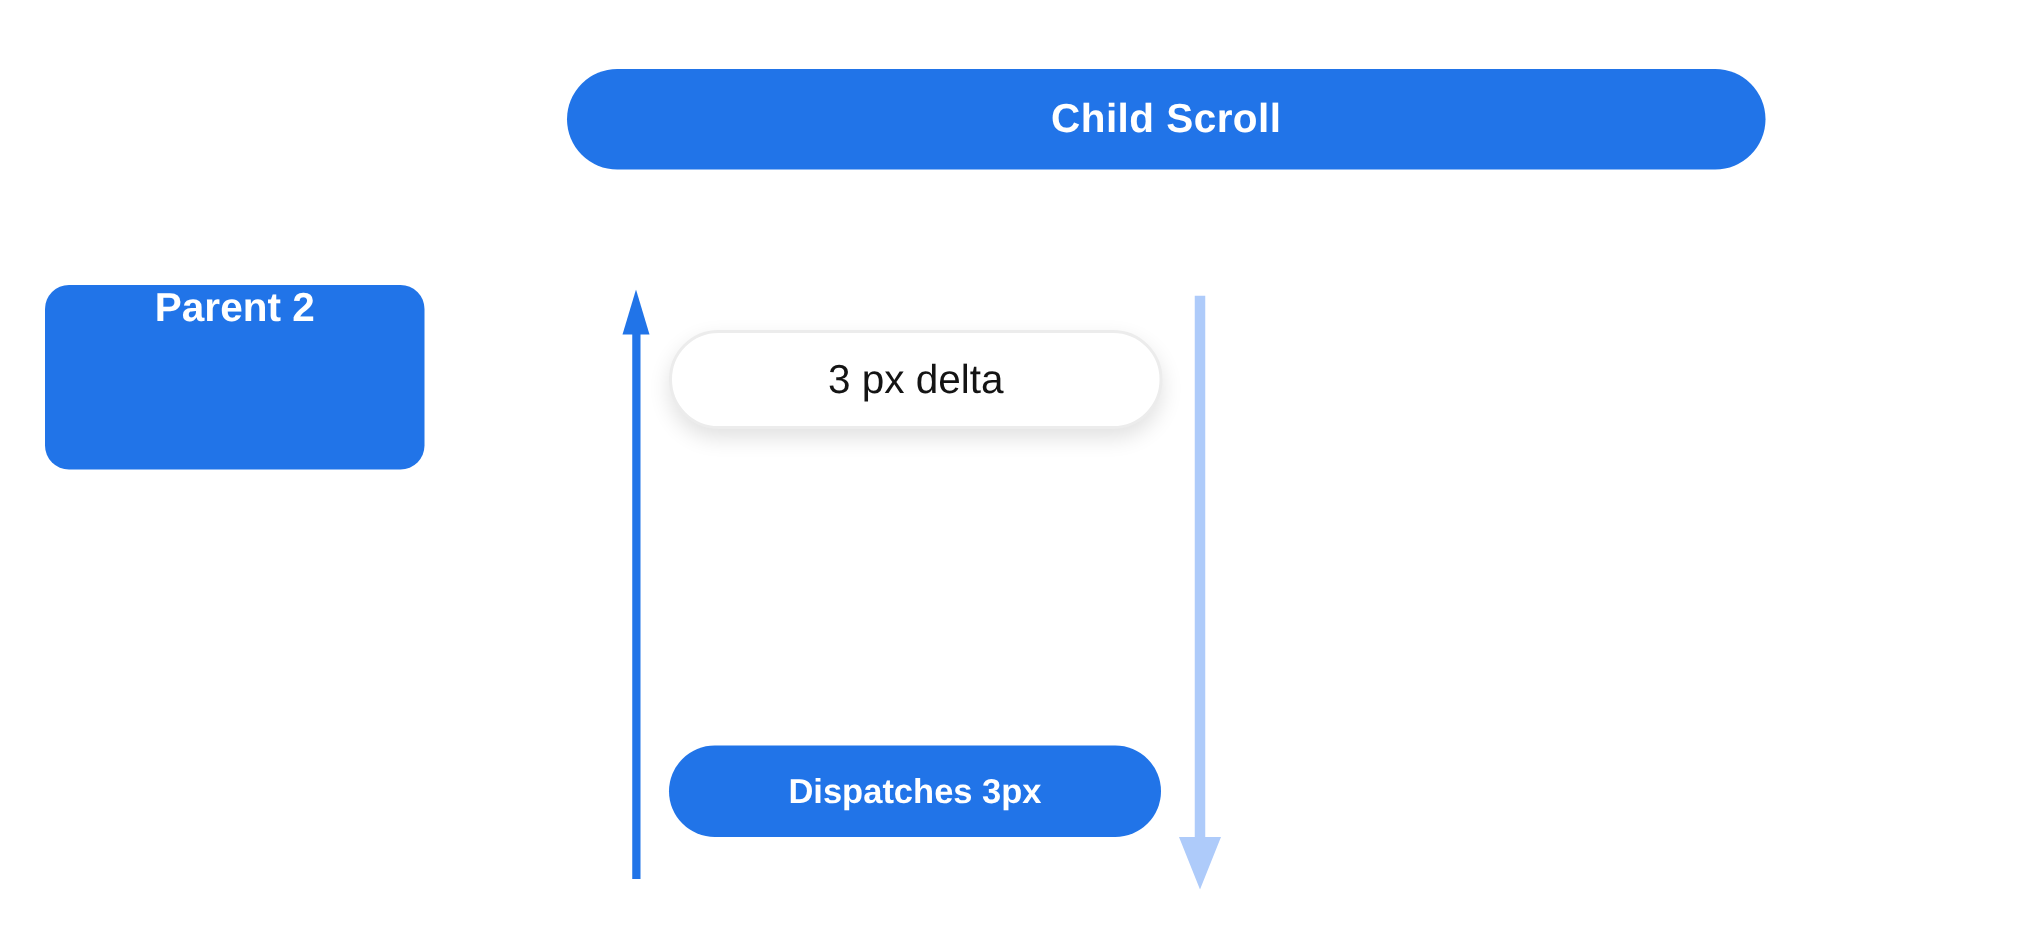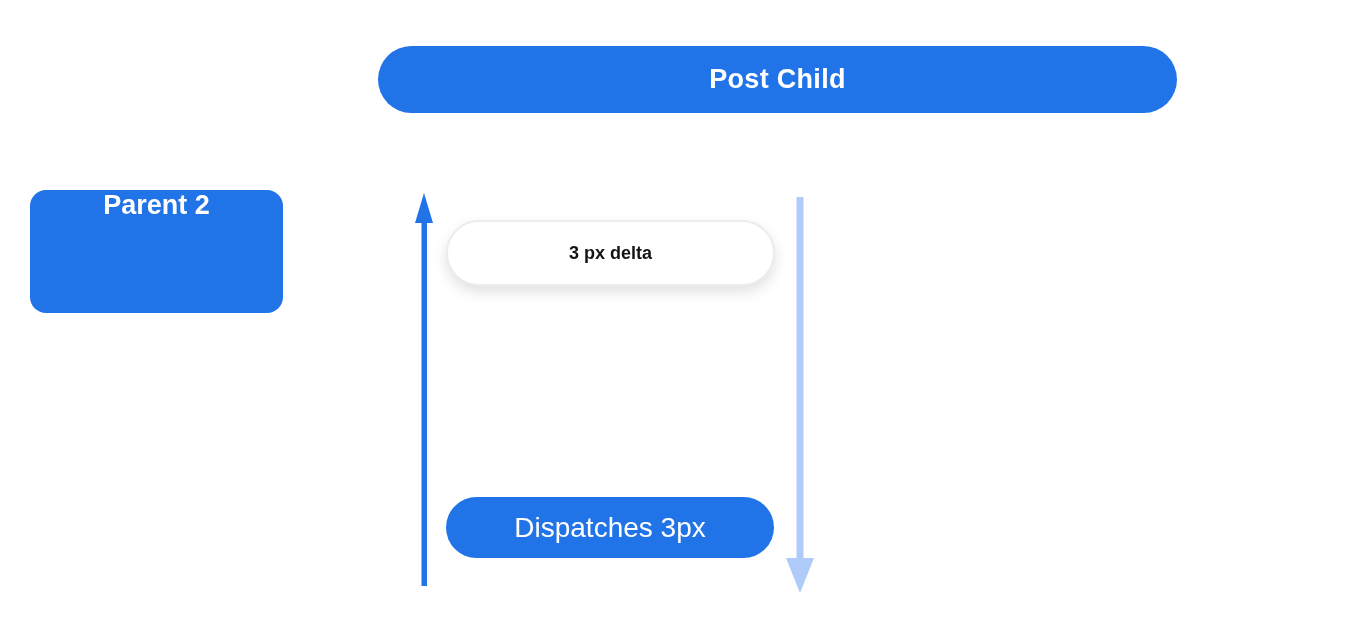--- a/index.html
+++ b/index.html
@@ -80,42 +80,42 @@
   }
   .pill.delta {
     top: 220px;
     width: 329px; height: 66px;
     background: var(--white);
     border: 2px solid var(--pill-border);
     box-shadow: 0 6px 14px rgba(0,0,0,0.12);
   }
   .pill.delta .label {
     color: var(--text-dark);
-    font-size: 18px;
-    font-weight: 700;
+    font-size: 27px;
+    font-weight: 400;
   }
   .pill.dispatch {
     top: 497px;
     width: 328px; height: 61px;
     background: var(--primary-blue);
     border-radius: 31px;
   }
   .pill.dispatch .label {
     color: var(--white);
-    font-size: 28px;
-    font-weight: 400;
+    font-size: 23px;
+    font-weight: 700;
   }
 </style>
 </head>
 <body>
 
 <div class="stage">
 
   <div class="banner">
-    <span class="label">Post Child</span>
+    <span class="label">Child Scroll</span>
   </div>
 
   <div class="node parent2">
     <span class="label">Parent 2</span>
   </div>
 
   <svg class="arrow arrow-up" width="22" height="393" viewBox="0 0 22 393" xmlns="http://www.w3.org/2000/svg">
     <polygon class="shape" points="11,0 2,30 20,30"></polygon>
     <rect class="shape" x="8.5" y="27" width="5.5" height="366"></rect>
   </svg>

